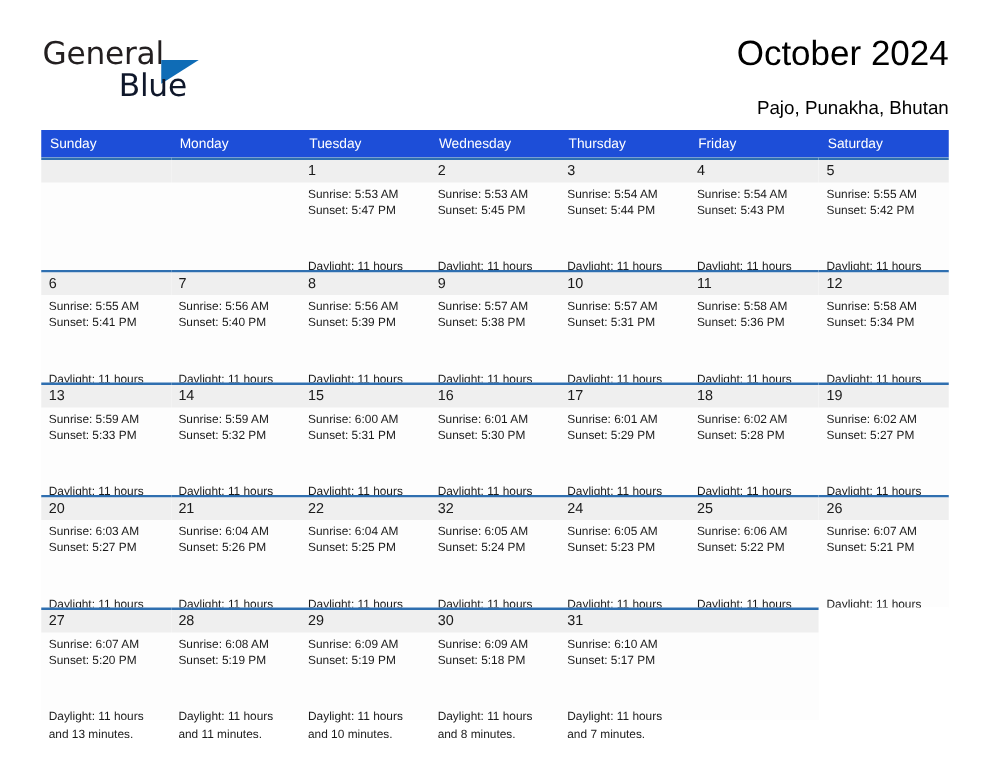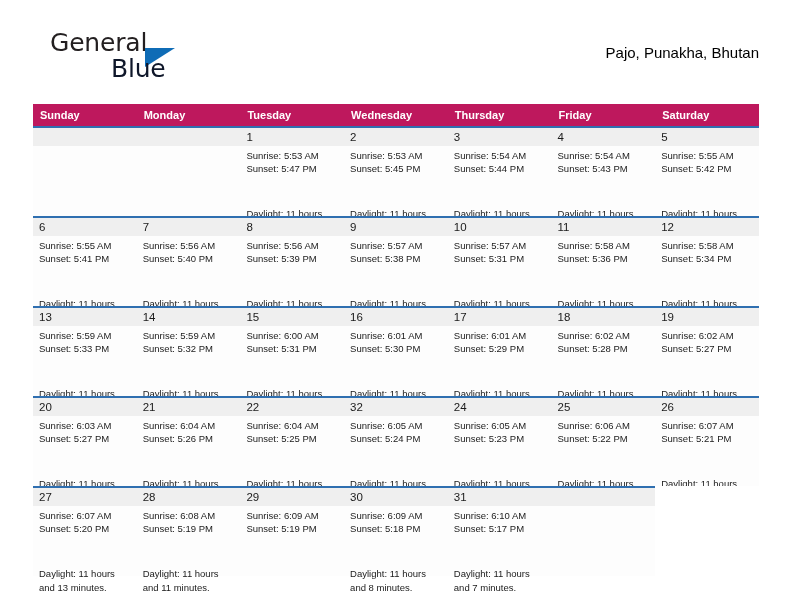--- a/index.html
+++ b/index.html
@@ -24,21 +24,21 @@
   
   .header {
     position: absolute;
     left: 33px;
     top: 28px;
     right: 33px;
     height: 72px;
   }
   .logo {
     position: absolute;
-    left: 16px;
+    left: 0;
     top: 0;
     width: 260px;
     height: 60px;
     text-align: right;
   }
   .logo-general {
     position: absolute;
     left: 1px;
     top: 0px;
     font-size: 25px;
@@ -86,23 +86,22 @@
 
   
   .calendar {
     position: absolute;
     left: 33px;
     top: 104px;
     width: 726px;
   }
   .dow-row {
     display: flex;
-    background: #be185d;
+    background: #1d4ed8;
     height: 22px;
-    font-weight: bold;
   }
   .dow-cell {
     width: 103.71px;
     box-sizing: border-box;
     padding-left: 7px;
     color: #ffffff;
     font-size: 11px;
     line-height: 22px;
     white-space: nowrap;
   }
@@ -165,20 +164,21 @@
 
 <div class="page">
 
   <div class="header">
     <div class="logo">
       <span class="logo-general">General</span>
       <span class="logo-triangle"></span>
       <span class="logo-blue">Blue</span>
     </div>
     <div class="title-block">
+      <div class="cal-title">October 2024</div>
       <div class="cal-subtitle">Pajo, Punakha, Bhutan</div>
     </div>
   </div>
 
   <div class="calendar">
     <div class="dow-row">
       <div class="dow-cell">Sunday</div>
       <div class="dow-cell">Monday</div>
       <div class="dow-cell">Tuesday</div>
       <div class="dow-cell">Wednesday</div>
@@ -453,20 +453,21 @@
               <div>Sunset: 5:19 PM</div>
               <div class="daylight">Daylight: 11 hours and 11 minutes.</div>
             </div>
           </div>
           <div class="day-cell filled">
             <div class="daynum-band"></div>
             <div class="daynum">29</div>
             <div class="day-info">
               <div>Sunrise: 6:09 AM</div>
               <div>Sunset: 5:19 PM</div>
+              <div class="daylight">Daylight: 11 hours and 10 minutes.</div>
             </div>
           </div>
           <div class="day-cell filled">
             <div class="daynum-band"></div>
             <div class="daynum">30</div>
             <div class="day-info">
               <div>Sunrise: 6:09 AM</div>
               <div>Sunset: 5:18 PM</div>
               <div class="daylight">Daylight: 11 hours and 8 minutes.</div>
             </div>

